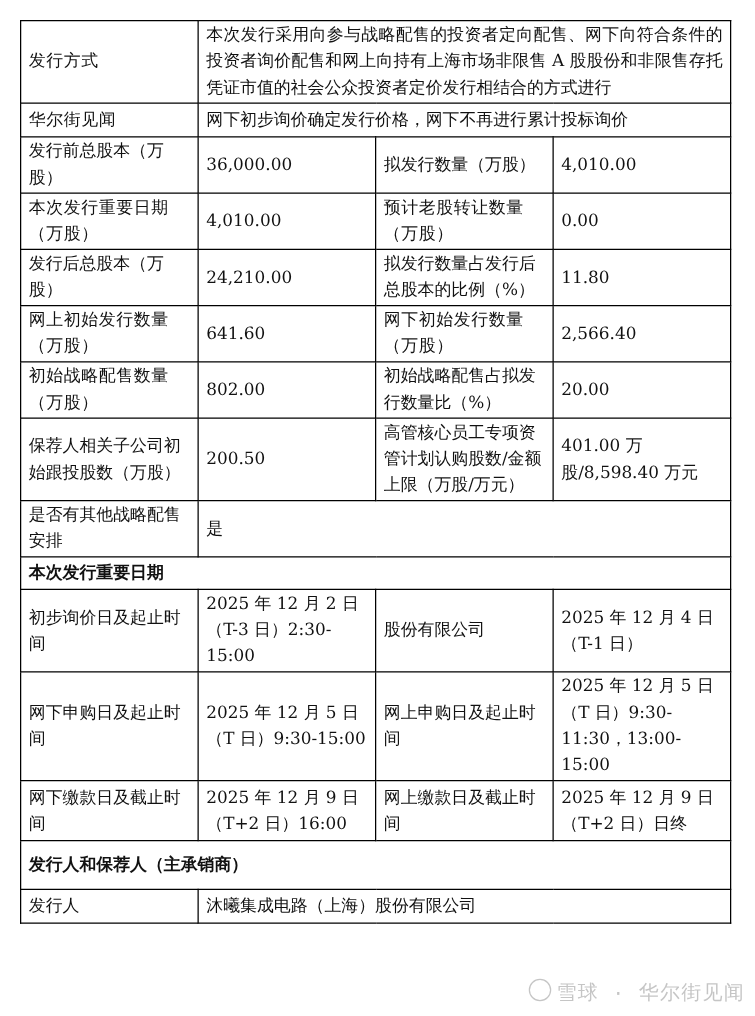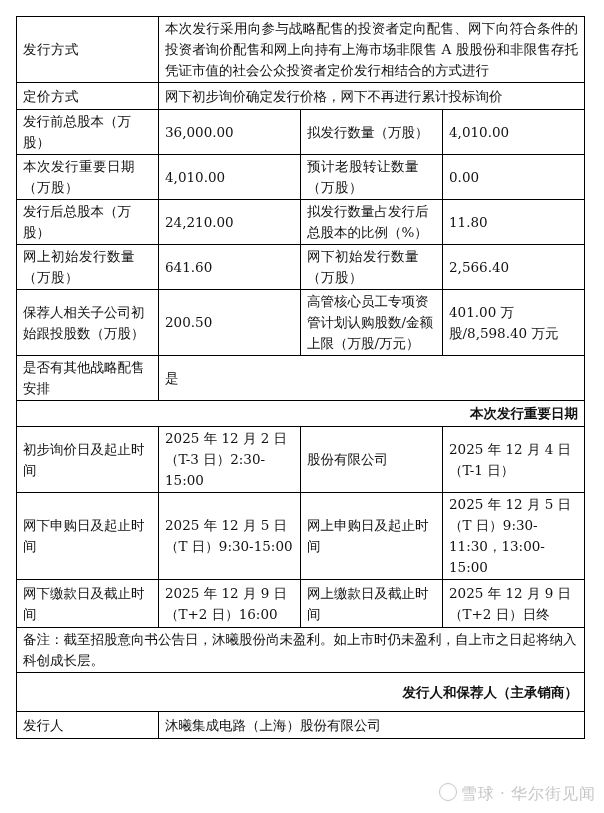--- a/index.html
+++ b/index.html
@@ -3,43 +3,43 @@
 <meta charset="utf-8">
 <style>
   html, body { margin: 0; padding: 0; background: #ffffff; }
   body { width: 604px; height: 813px; position: relative; overflow: hidden;
          font-family: "DejaVu Serif", "Liberation Serif", serif; color: #111; }
   table.doc { position: absolute; left: 16px; top: 16px; width: 568px;
               border-collapse: collapse; table-layout: fixed; font-size: 13.5px; line-height: 21px; }
   table.doc td { border: 1.2px solid #000; padding: 1px 6px; vertical-align: middle; }
   table.doc td.lbl { letter-spacing: 0.5px; }
   table.doc td.justify { text-align: justify; text-align-last: justify; }
-  table.doc td.section { text-align: right; font-weight: bold; font-family: "DejaVu Sans", "Liberation Sans", sans-serif; font-size: 13.5px; }
-  .watermark { position: absolute; right: 8px; bottom: 8px; font-family: Liberation Serif, serif;
+  table.doc td.section { text-align: left; font-weight: bold; font-family: "DejaVu Sans", "Liberation Sans", sans-serif; font-size: 13.5px; }
+  .watermark { position: absolute; right: 8px; bottom: 8px; font-family: Liberation Mono, monospace;
                font-size: 16px; color: rgba(150,150,150,0.55); letter-spacing: 1px; white-space: nowrap; }
   .watermark .logo { display: inline-block; width: 16px; height: 16px; border: 1.5px solid rgba(150,150,150,0.55);
                      border-radius: 50%; vertical-align: -2px; margin-right: 4px; }
 </style>
 </head>
 <body>
 
 <table class="doc">
   <colgroup>
     <col style="width:142px">
       <col style="width:142px">
       <col style="width:142px">
       <col style="width:142px">
   </colgroup>
   <tbody>
       <tr style="height:64px">
     <td class="lbl">发行方式</td>
     <td colspan="3" class="justify" style="text-align-last:left">本次发行采用向参与战略配售的投资者定向配售、网下向符合条件的投资者询价配售和网上向持有上海市场非限售 A 股股份和非限售存托凭证市值的社会公众投资者定价发行相结合的方式进行</td>
   </tr>
   <tr style="height:27px">
-    <td class="lbl">定价方式</td>
+    <td class="lbl">华尔街见闻</td>
     <td colspan="3">网下初步询价确定发行价格，网下不再进行累计投标询价</td>
   </tr>
   <tr style="height:26px">
     <td>发行前总股本（万股）</td>
     <td>36,000.00</td>
     <td>拟发行数量（万股）</td>
     <td>4,010.00</td>
   </tr>
   <tr style="height:41px">
     <td class="lbl">本次发行重要日期（万股）</td>
@@ -51,20 +51,26 @@
     <td>发行后总股本（万股）</td>
     <td>24,210.00</td>
     <td>拟发行数量占发行后总股本的比例（%）</td>
     <td>11.80</td>
   </tr>
   <tr style="height:44px">
     <td class="lbl">网上初始发行数量（万股）</td>
     <td>641.60</td>
     <td class="lbl">网下初始发行数量（万股）</td>
     <td>2,566.40</td>
+  </tr>
+  <tr style="height:43px">
+    <td class="lbl">初始战略配售数量（万股）</td>
+    <td>802.00</td>
+    <td>初始战略配售占拟发行数量比（%）</td>
+    <td>20.00</td>
   </tr>
   <tr style="height:64px">
     <td>保荐人相关子公司初始跟投股数（万股）</td>
     <td>200.50</td>
     <td>高管核心员工专项资管计划认购股数/金额上限（万股/万元）</td>
     <td>401.00 万股/8,598.40 万元</td>
   </tr>
   <tr style="height:42px">
     <td>是否有其他战略配售安排</td>
     <td colspan="3">是</td>
@@ -83,23 +89,20 @@
     <td>2025 年 12 月 5 日（T 日）9:30-15:00</td>
     <td>网上申购日及起止时间</td>
     <td>2025 年 12 月 5 日（T 日）9:30-11:30，13:00-15:00</td>
   </tr>
   <tr style="height:48px">
     <td>网下缴款日及截止时间</td>
     <td>2025 年 12 月 9 日（T+2 日）16:00</td>
     <td>网上缴款日及截止时间</td>
     <td>2025 年 12 月 9 日（T+2 日）日终</td>
   </tr>
-  <tr style="height:43px">
-    <td colspan="4">备注：截至招股意向书公告日，沐曦股份尚未盈利。如上市时仍未盈利，自上市之日起将纳入科创成长层。</td>
-  </tr>
   <tr style="height:39px">
     <td colspan="4" class="section">发行人和保荐人（主承销商）</td>
   </tr>
   <tr style="height:27px">
     <td>发行人</td>
     <td colspan="3">沐曦集成电路（上海）股份有限公司</td>
   </tr>
 
 </tbody>
   </table>

